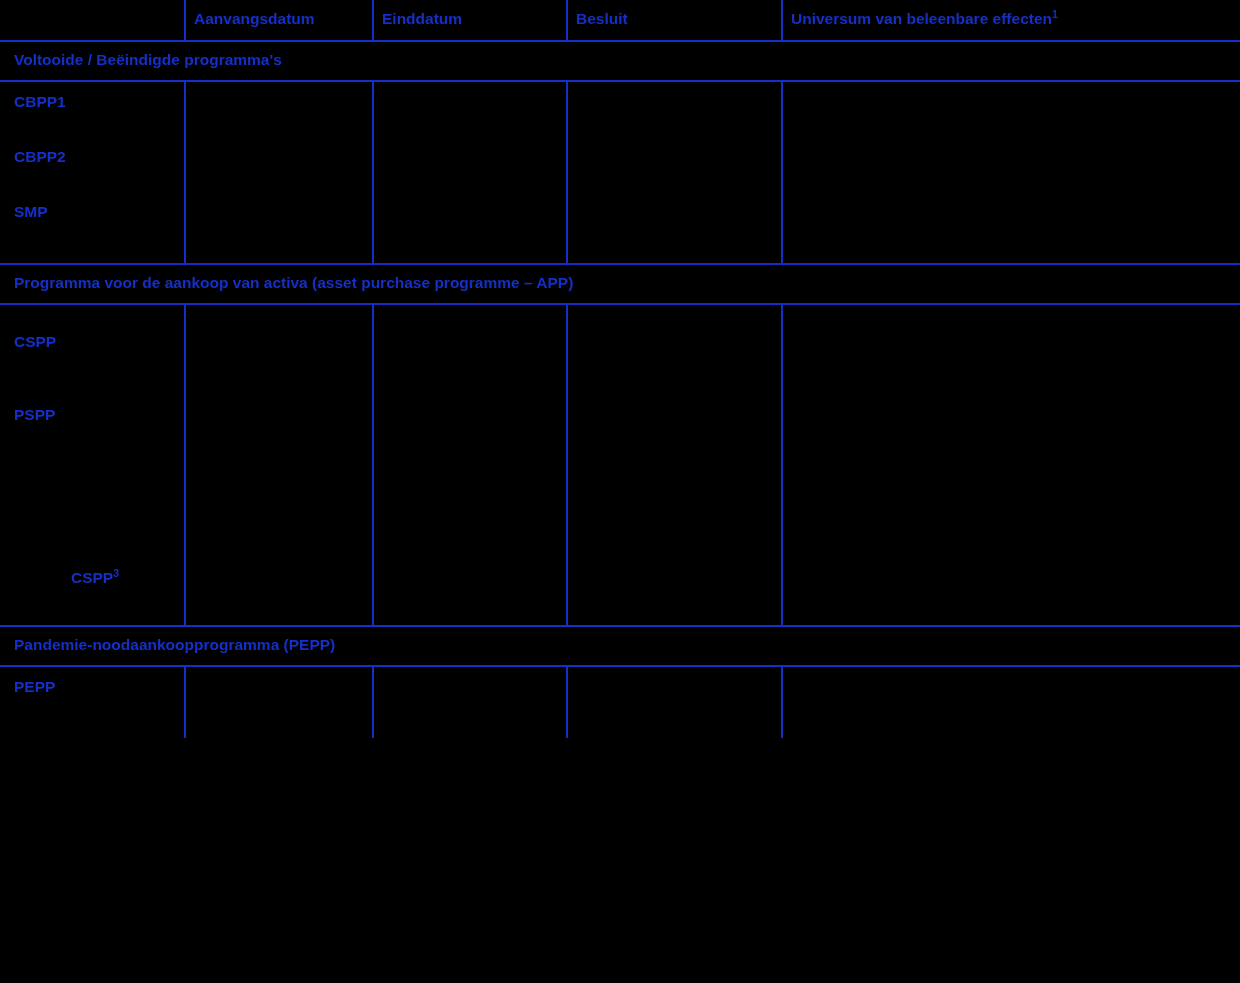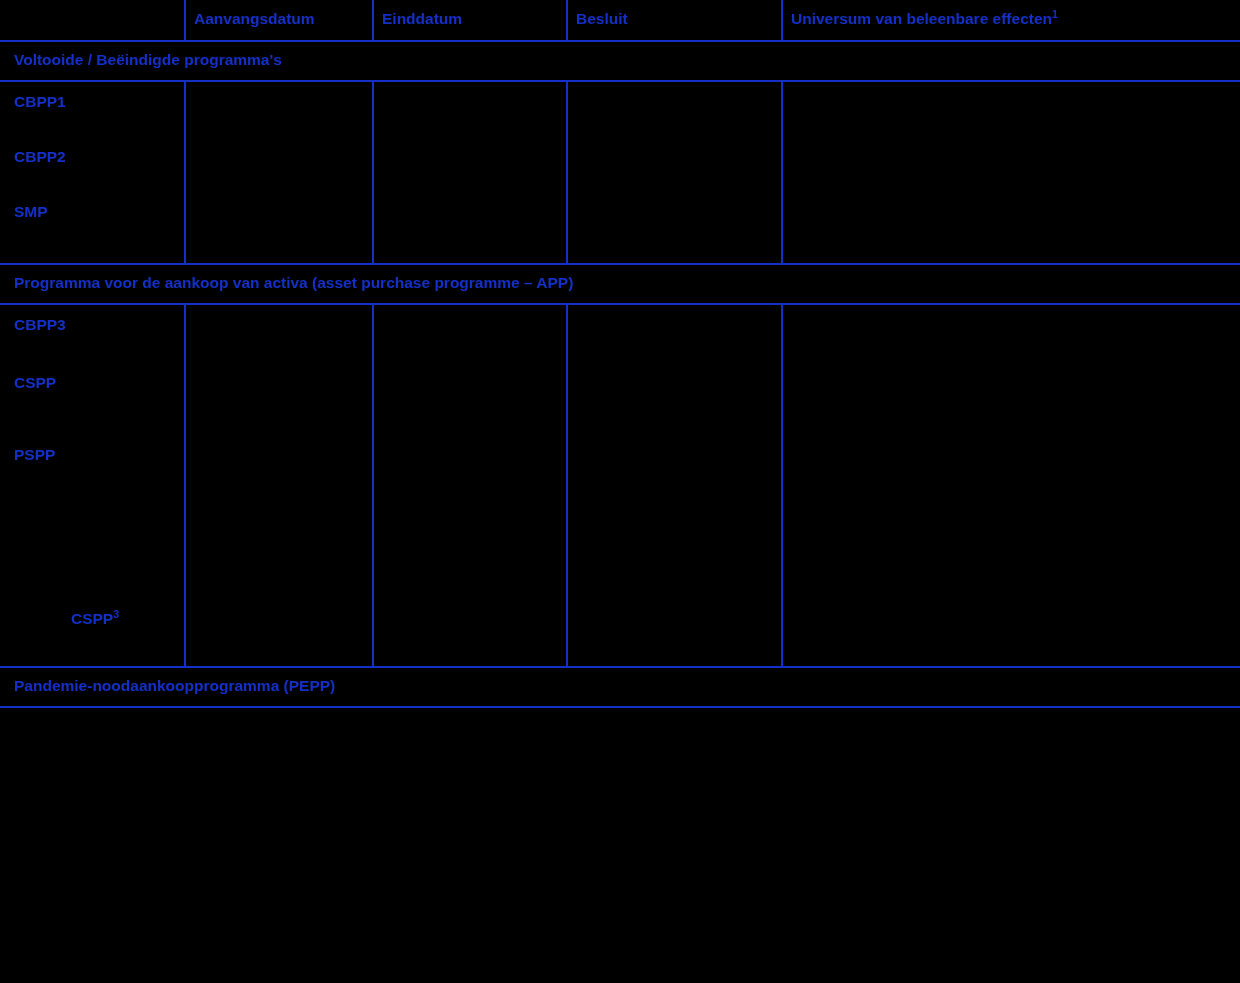--- a/index.html
+++ b/index.html
@@ -123,27 +123,20 @@
         <td class="vsep cell-center"></td>
         <td class="vsep cell-center"></td>
         <td class="vsep cell-center"></td>
         <td class="vsep"></td>
       </tr>
 
       <tr class="section">
         <td colspan="5">Programma voor de aankoop van activa (asset purchase programme – APP)</td>
       </tr>
       <tr>
-        <td>CBPP3</td>
-        <td class="vsep cell-center"></td>
-        <td class="vsep cell-center"></td>
-        <td class="vsep cell-center"></td>
-        <td class="vsep"></td>
-      </tr>
-      <tr>
         <td style="padding-top:27px;">CSPP</td>
         <td class="vsep cell-center"></td>
         <td class="vsep cell-center"></td>
         <td class="vsep cell-center"></td>
         <td class="vsep"></td>
       </tr>
       <tr>
         <td style="padding-top:42px;margin-left:16px;">PSPP</td>
         <td class="vsep cell-center"></td>
         <td class="vsep cell-center"></td>
@@ -154,16 +147,23 @@
         <td style="padding-top:133px; padding-bottom:36px;text-align:center;"><span>CSPP</span><span class="sup">3</span></td>
         <td class="vsep cell-center"></td>
         <td class="vsep cell-center"></td>
         <td class="vsep cell-center"></td>
         <td class="vsep"></td>
       </tr>
 
       <tr class="section">
         <td colspan="5">Pandemie-noodaankoopprogramma (PEPP)</td>
       </tr>
+      <tr>
+        <td style="padding-bottom:40px;">PEPP</td>
+        <td class="vsep cell-center"></td>
+        <td class="vsep cell-center"></td>
+        <td class="vsep cell-center"></td>
+        <td class="vsep"></td>
+      </tr>
 
     </tbody>
   </table>
 </div>
 
 </body></html>

